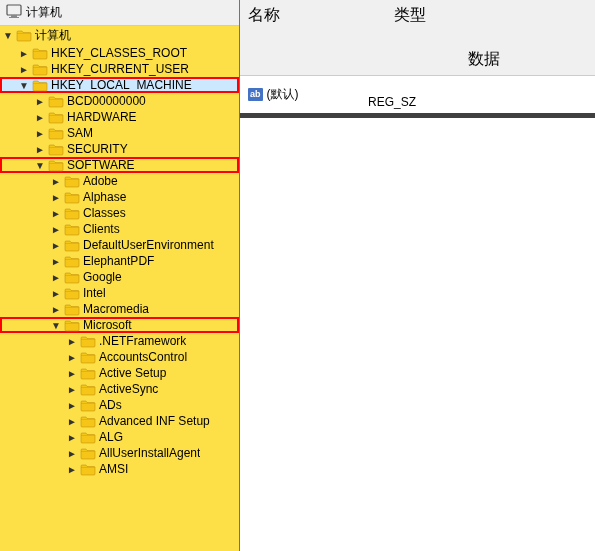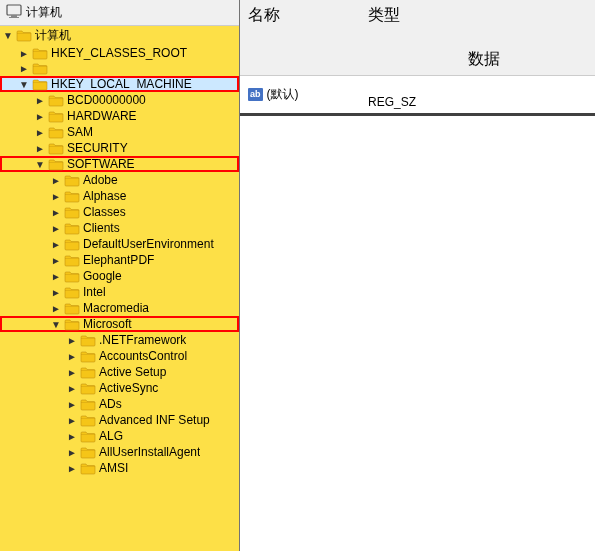--- a/index.html
+++ b/index.html
@@ -118,28 +118,28 @@
     }
 
     .detail-col {
       padding: 2px 8px;
       font-size: 16px;
       font-weight: normal;
       color: #000;
     }
 
     .col-name { width: 120px; }
-    .col-type { width: 100px; }
+    .col-type { width: 100px; text-align: center; }
     .col-data { flex: 1; margin-top: 44px; }
 
     .detail-row {
       display: flex;
       align-items: center;
       padding: 2px 0;
-      border-bottom: 3px solid #404040;
+      border-bottom: 5px solid #404040;
     }
 
     .detail-cell {
       padding: 2px 8px;
       font-size: 12px;
       color: #000;
     }
 
     .detail-cell.name { width: 120px; display: flex; align-items: center; gap: 4px; }
     .detail-cell.type { width: 100px; margin-top: 15px; }
@@ -202,20 +202,21 @@
   </svg></span>
           <span class="item-label">HKEY_CLASSES_ROOT</span>
         </div>
         <div class="tree-item">
           <span class="indent"></span>
           <span class="arrow">►</span>
           <span class="folder-icon"><svg width="16" height="13" viewBox="0 0 16 13">
     <path d="M1 3 Q1 2 2 2 L6 2 L7 3.5 L14 3.5 Q15 3.5 15 4.5 L15 11 Q15 12 14 12 L2 12 Q1 12 1 11 Z" fill="#f5c518" stroke="#b8860b" stroke-width="0.5"></path>
     <path d="M1 4.5 L15 4.5" stroke="#b8860b" stroke-width="0.3"></path>
   </svg></span>
+          <span class="item-label">HKEY_CURRENT_USER</span>
         </div>
         <div class="tree-item highlighted outlined">
           <span class="indent"></span>
           <span class="arrow">▼</span>
           <span class="folder-icon"><svg width="16" height="13" viewBox="0 0 16 13">
     <path d="M1 3 Q1 2 2 2 L6 2 L7 3.5 L14 3.5 Q15 3.5 15 4.5 L15 11 Q15 12 14 12 L2 12 Q1 12 1 11 Z" fill="#f5c518" stroke="#b8860b" stroke-width="0.5"></path>
     <path d="M1 4.5 L15 4.5" stroke="#b8860b" stroke-width="0.3"></path>
   </svg></span>
           <span class="item-label">HKEY_LOCAL_MACHINE</span>
         </div>

